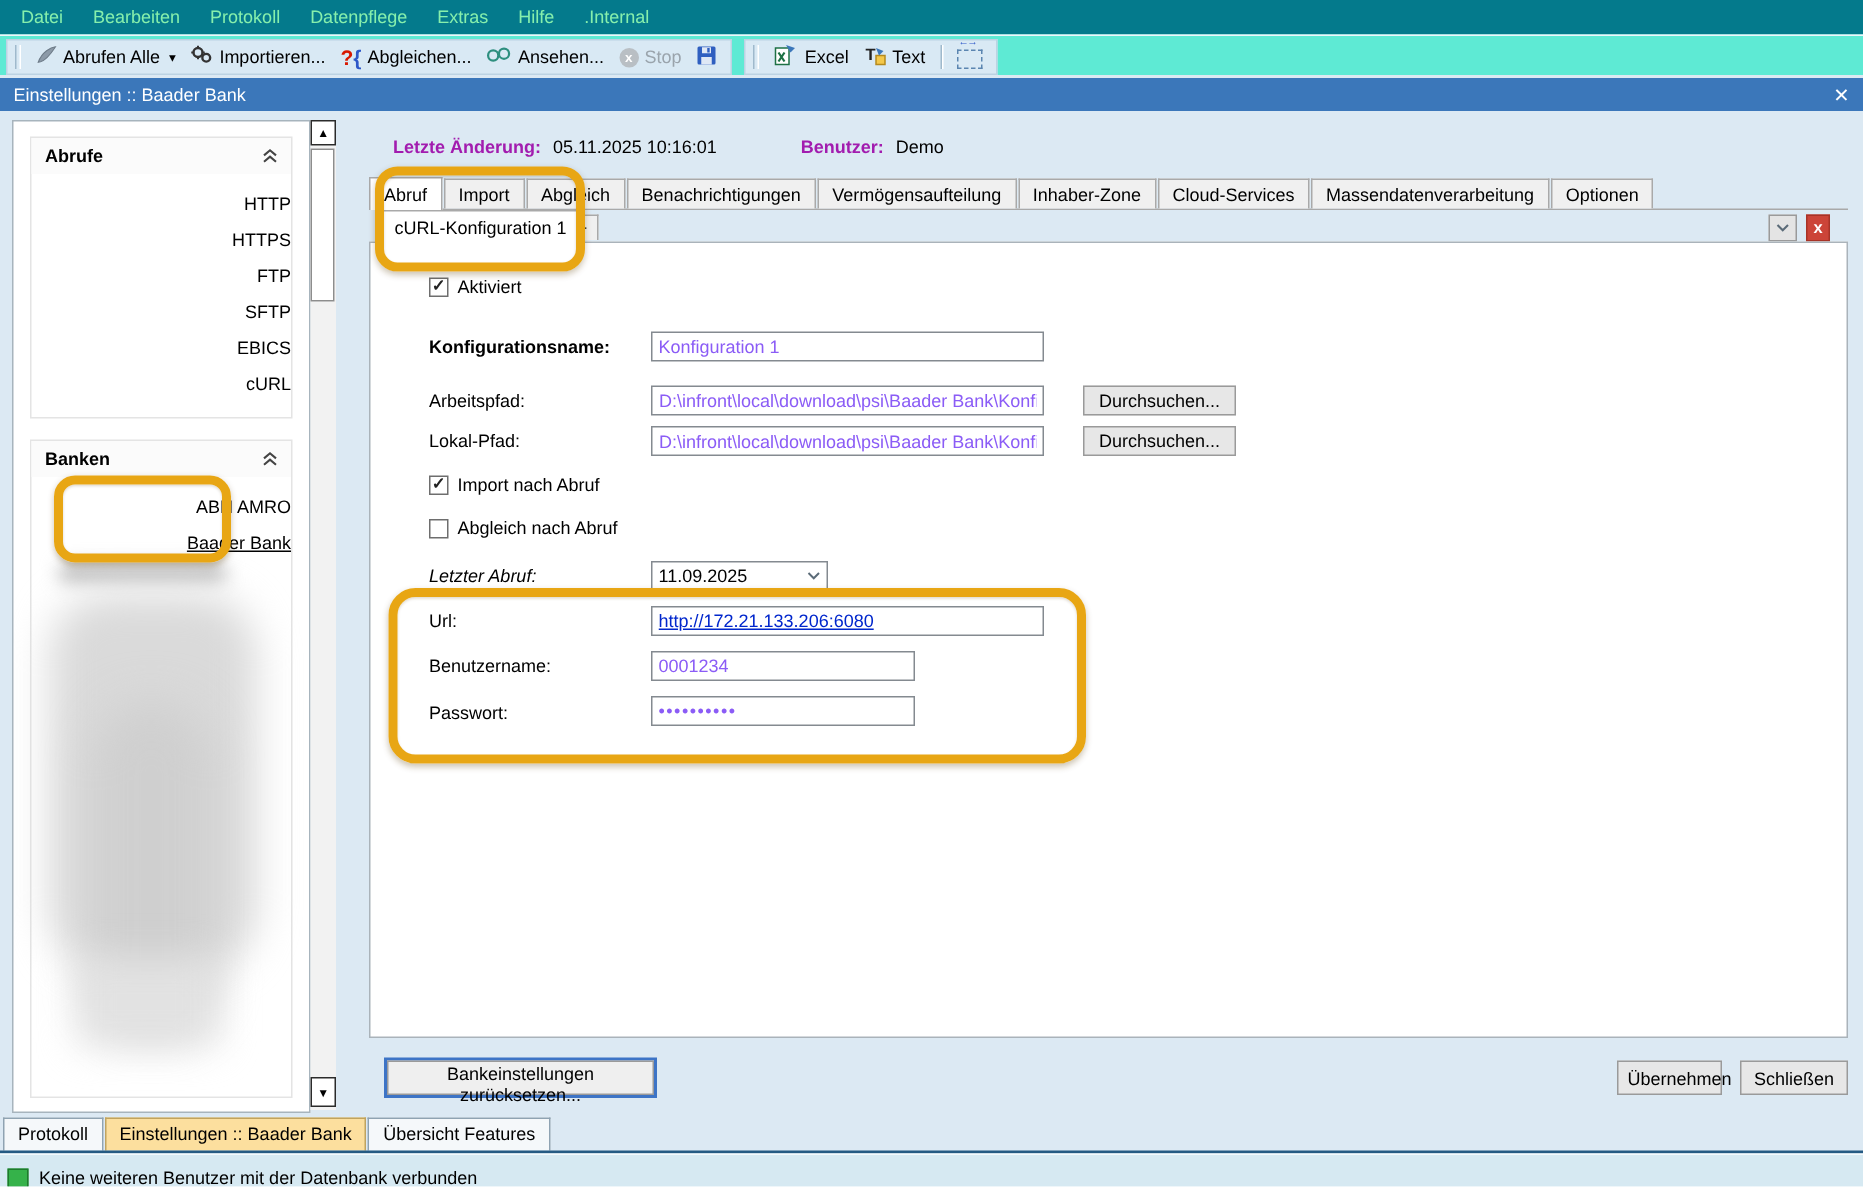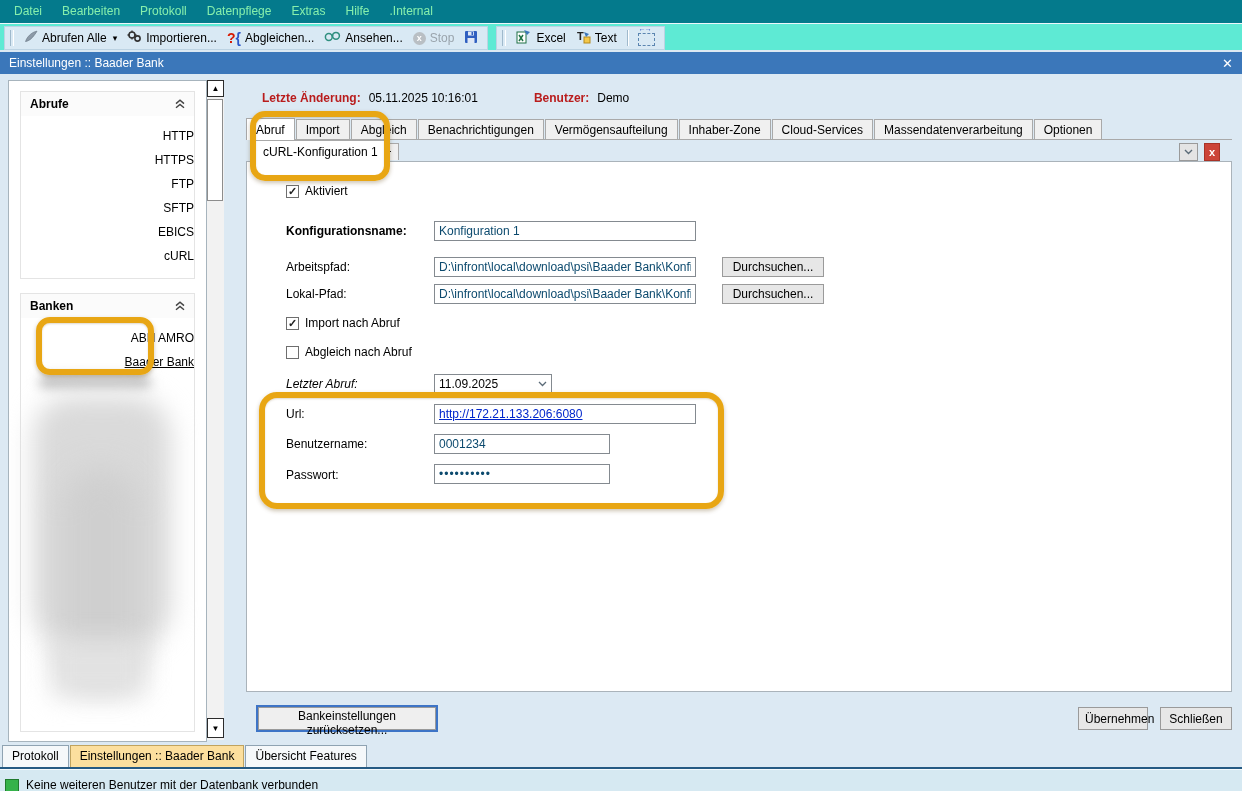--- a/index.html
+++ b/index.html
@@ -41,41 +41,41 @@
   .banken-items{height:395px;}
   .blur-bar{position:absolute;filter:blur(6px);border-radius:8px;}
 
   
   .side-scroll{position:absolute;left:207px;top:6px;width:17px;height:660px;background:#f2f2f2;}
   .scroll-btn{position:absolute;left:0;width:17px;height:17px;background:#fff;border:1px solid #2b2b2b;box-sizing:border-box;display:flex;align-items:center;justify-content:center;font-size:8px;color:#000;}
   .scroll-thumb{position:absolute;left:0;top:19px;width:16px;height:102px;background:#fff;border:1px solid #8d8d8d;box-sizing:border-box;}
 
   
   .main-header{position:absolute;left:262px;top:17px;display:flex;align-items:center;}
-  .hdr-label{font-weight:bold;color:#b91c1c;}
+  .hdr-label{font-weight:bold;color:#a21caf;}
   .hdr-value{margin-left:8px;color:#000;}
   .hdr-gap{width:56px;}
 
   
   .tabs-row{position:absolute;left:246px;top:45px;width:986px;height:21px;display:flex;align-items:flex-end;border-bottom:1px solid #a9a9a9;box-sizing:border-box;}
   .tab{background:#f0f0f0;border:1px solid #a9a9a9;border-bottom:none;padding:3px 9px 2px 9px;margin-right:1px;white-space:nowrap;position:relative;}
   .tab.active{background:#fff;z-index:2;padding-top:4px;margin-bottom:-1px;padding-bottom:3px;}
 
   .subtab-row{position:absolute;left:246px;top:66px;width:986px;height:22px;}
   .subtab{position:absolute;left:6px;top:0;background:#fff;border:1px solid #a9a9a9;border-bottom:none;padding:4px 10px 3px 10px;z-index:2;white-space:nowrap;}
   .subtab-add{position:absolute;left:131px;top:3px;background:#f0f0f0;border:1px solid #a9a9a9;border-bottom:none;width:20px;height:16px;text-align:center;line-height:16px;}
   .subtab-ddl{position:absolute;right:34px;top:3px;width:19px;height:18px;background:#e4e4e4;border:1px solid #9a9a9a;box-sizing:border-box;display:flex;align-items:center;justify-content:center;}
   .subtab-close{position:absolute;right:12px;top:3px;width:16px;height:18px;background:#cc4438;border:1px solid #a83327;box-sizing:border-box;color:#fff;font-weight:bold;font-size:11px;text-align:center;line-height:16px;}
 
   
   .form-panel{position:absolute;left:246px;top:87px;width:986px;height:531px;background:#fff;border:1px solid #aab3ba;box-sizing:border-box;box-shadow:inset 0 0 0 2px #fff;}
 
   .fld-label{position:absolute;left:286px;white-space:nowrap;}
   .fld-label.bold{font-weight:bold;}
-  .tb-input{position:absolute;left:434px;height:20px;border:1px solid #848a90;box-sizing:border-box;font-family:"Liberation Sans",sans-serif;font-size:12px;padding:1px 4px;background:#fff;color:#0c4a6e;}
+  .tb-input{position:absolute;left:434px;height:20px;border:1px solid #848a90;box-sizing:border-box;font-family:"Liberation Sans",sans-serif;font-size:12px;padding:1px 4px;background:#fff;color:#8b5cf6;}
   .tb-input.link{color:#0026cc;text-decoration:underline;}
   .checkbox{position:absolute;left:286px;width:13px;height:13px;border:1px solid #6e6e6e;background:#fff;box-sizing:border-box;font-size:11px;line-height:11px;text-align:center;color:#222;}
   .checkbox.checked::after{content:"\2713";font-weight:bold;}
   .cb-label{position:absolute;left:305px;white-space:nowrap;}
   .btn{background:#e7e7e7;border:1px solid #9a9a9a;font-family:"Liberation Sans",sans-serif;font-size:12px;text-align:center;}
   .browse-btn{position:absolute;left:722px;width:102px;height:20px;box-sizing:border-box;}
   .combo{position:absolute;left:434px;width:118px;height:20px;border:1px solid #848a90;background:#fff;box-sizing:border-box;display:flex;align-items:center;justify-content:space-between;padding:0 4px;}
 
   
   .reset-btn{position:absolute;left:258px;top:633px;width:178px;height:23px;background:#efefef;border:1px solid #9a9a9a;box-shadow:0 0 0 2px #3d74c6;box-sizing:border-box;font-size:12px;}

